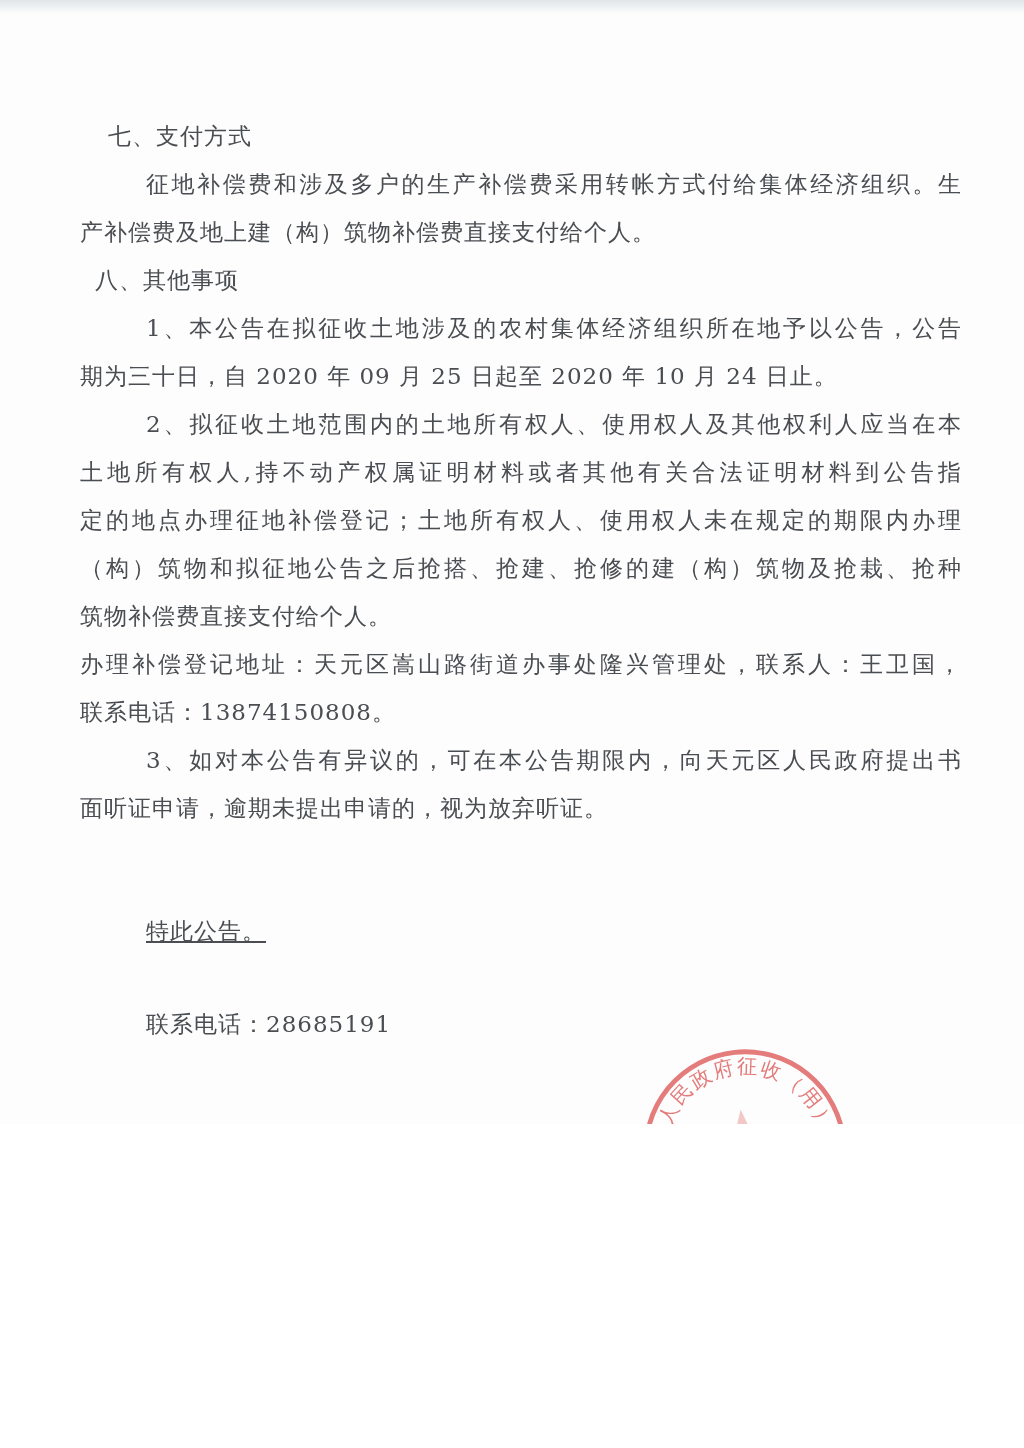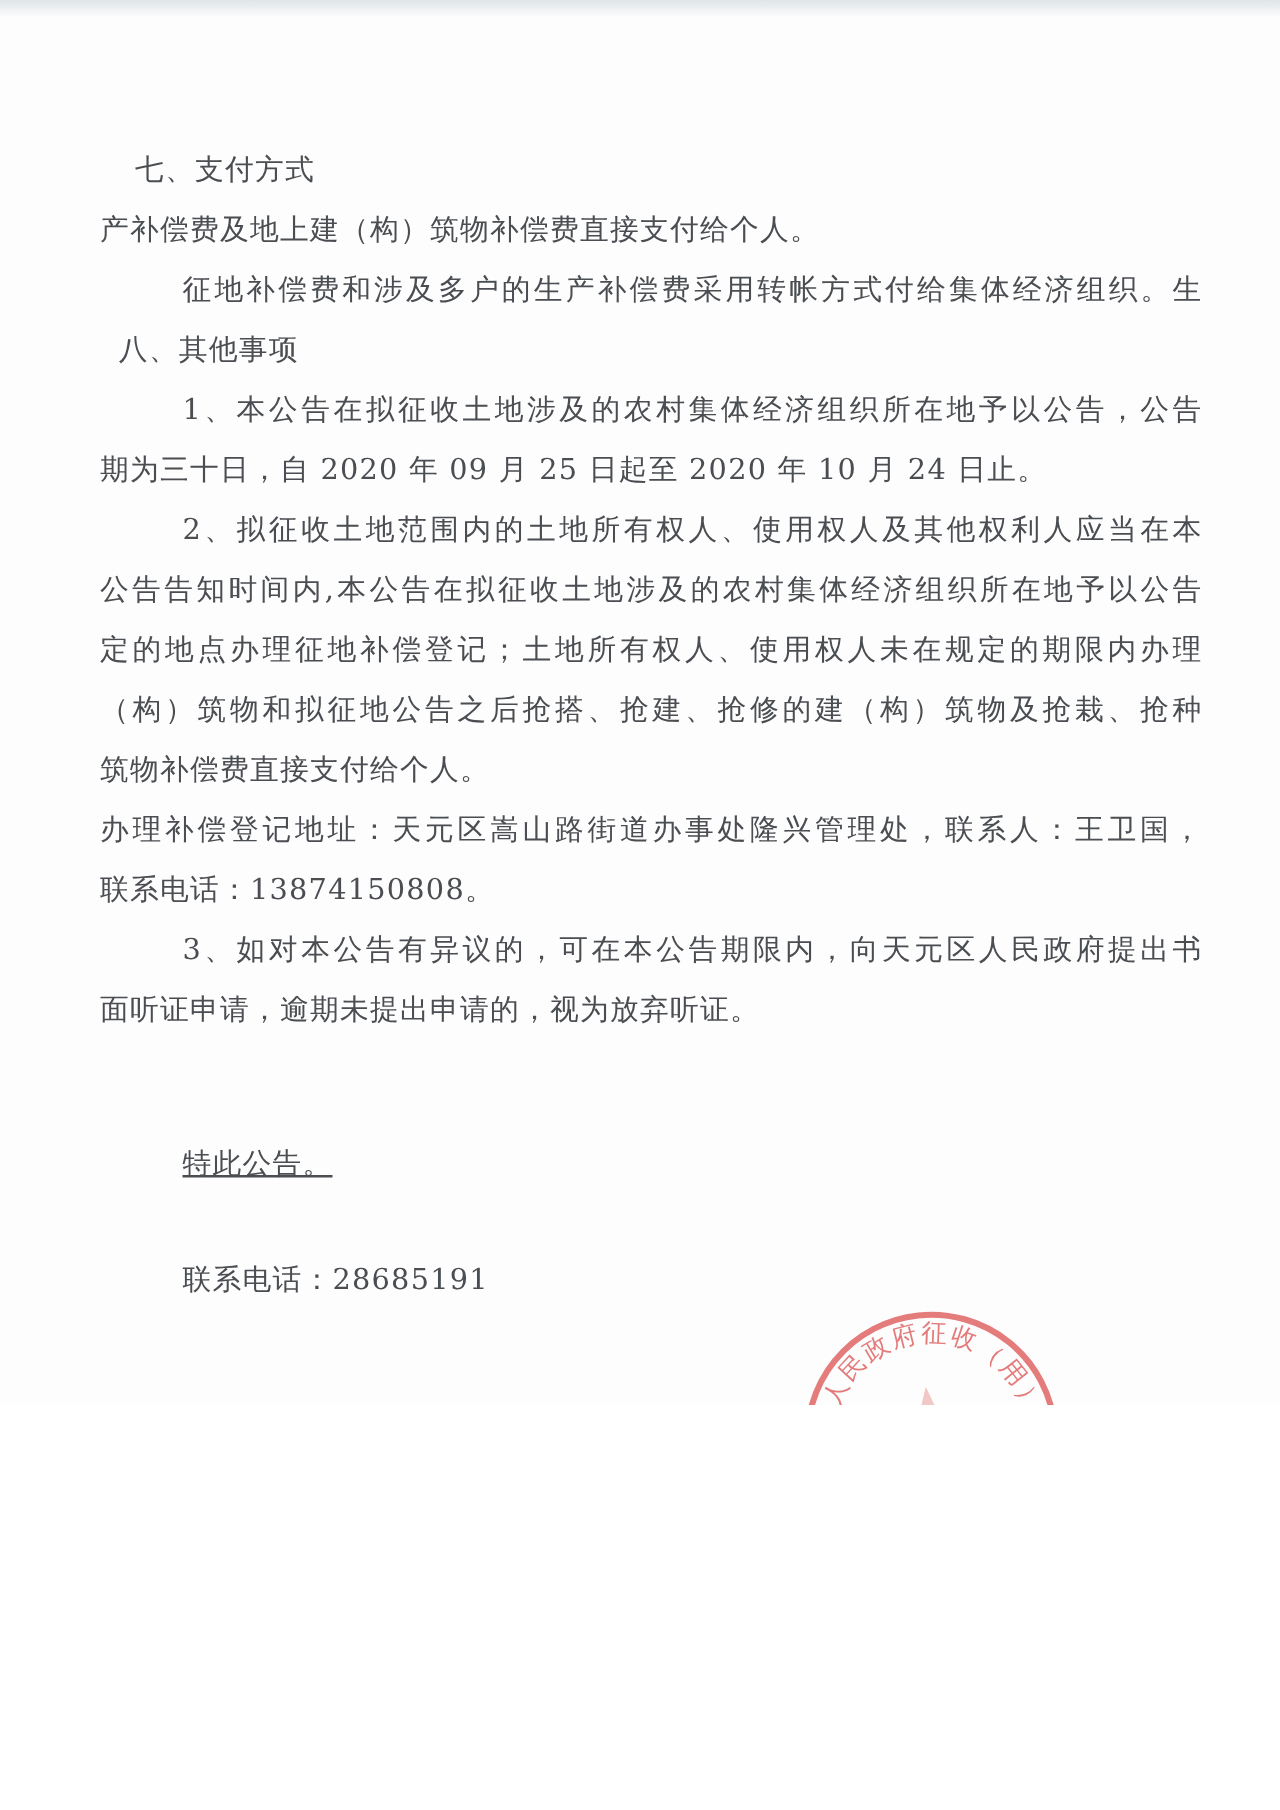--- a/index.html
+++ b/index.html
@@ -65,27 +65,27 @@
   }
 </style>
 </head>
 <body>
 
 <div class="page">
   <div class="scan-edge"></div>
 
   <div class="content">
     <div class="ln h7">七、支付方式</div>
+    <div class="ln ind jst">征地补偿费和涉及多户的生产补偿费采用转帐方式付给集体经济组织。生</div>
     <div class="ln">产补偿费及地上建（构）筑物补偿费直接支付给个人。</div>
-    <div class="ln ind jst">征地补偿费和涉及多户的生产补偿费采用转帐方式付给集体经济组织。生</div>
     <div class="ln h8">八、其他事项</div>
     <div class="ln ind jst">1、本公告在拟征收土地涉及的农村集体经济组织所在地予以公告，公告</div>
     <div class="ln">期为三十日，自 2020 年 09 月 25 日起至 2020 年 10 月 24 日止。</div>
     <div class="ln ind jst">2、拟征收土地范围内的土地所有权人、使用权人及其他权利人应当在本</div>
-    <div class="ln jst">公告告知时间内,本公告在拟征收土地涉及的农村集体经济组织所在地予以公告</div>
+    <div class="ln jst">土地所有权人,持不动产权属证明材料或者其他有关合法证明材料到公告指</div>
     <div class="ln jst">定的地点办理征地补偿登记；土地所有权人、使用权人未在规定的期限内办理</div>
     <div class="ln jst">（构）筑物和拟征地公告之后抢搭、抢建、抢修的建（构）筑物及抢栽、抢种</div>
     <div class="ln">筑物补偿费直接支付给个人。</div>
     <div class="ln jst">办理补偿登记地址：天元区嵩山路街道办事处隆兴管理处，联系人：王卫国，</div>
     <div class="ln">联系电话：13874150808。</div>
     <div class="ln ind jst">3、如对本公告有异议的，可在本公告期限内，向天元区人民政府提出书</div>
     <div class="ln">面听证申请，逾期未提出申请的，视为放弃听证。</div>
     <div class="ln ind gap-a">特此公告。</div>
     <div class="ln ind gap-b">联系电话：28685191</div>
   </div>

